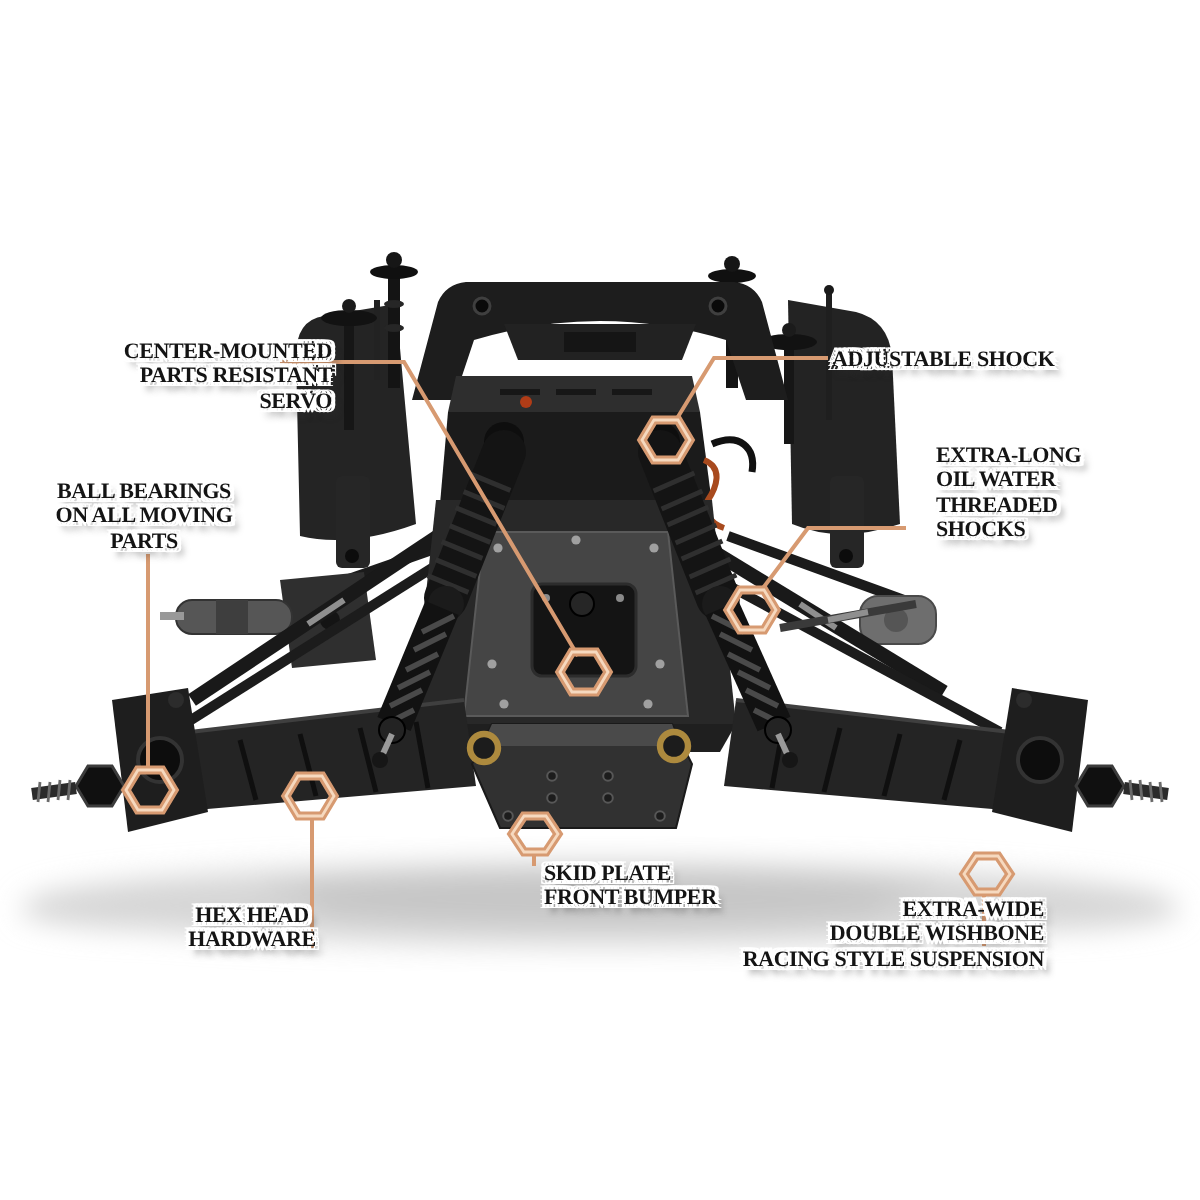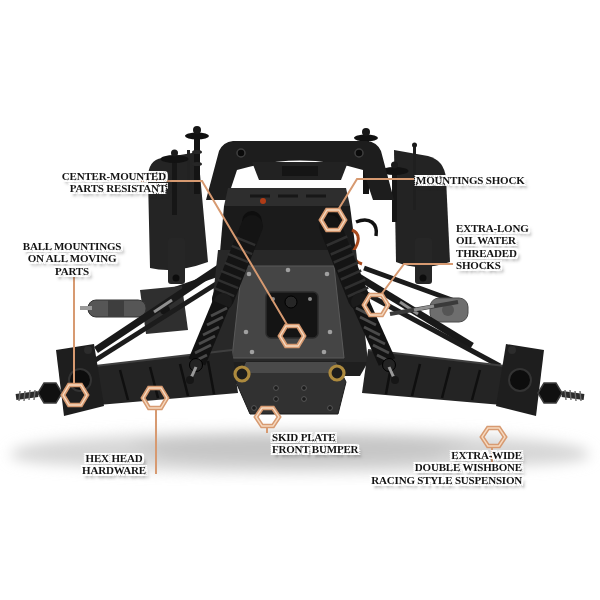--- a/index.html
+++ b/index.html
@@ -247,40 +247,41 @@
       <g>
         <polygon class="hx-o" points="482,437 488,428 499,428 505,437 499,446 488,446"></polygon>
         <polygon class="hx-i" points="482,437 488,428 499,428 505,437 499,446 488,446"></polygon>
       </g>
     </g>
   </svg>
 
   <div class="lbl al-r" style="top:170px;right:466px;">
     <div>CENTER-MOUNTED</div>
     <div>PARTS RESISTANT</div>
+    <div>SERVO</div>
   </div>
 
   <div class="lbl al-c" style="top:240px;left:22px;width:100px;">
-    <div>BALL MOUNTINGS</div>
+    <div>BALL BEARINGS</div>
     <div>ON ALL MOVING</div>
     <div>PARTS</div>
   </div>
 
   <div class="lbl" style="top:174px;left:416px;">
-    <div>MOUNTINGS SHOCK</div>
-  </div>
-
-  <div class="lbl" style="top:222px;left:456px;">
+    <div>ADJUSTABLE SHOCK</div>
+  </div>
+
+  <div class="lbl" style="top:222px;left:468px;">
     <div>EXTRA-LONG</div>
     <div>OIL WATER</div>
     <div>THREADED</div>
     <div>SHOCKS</div>
   </div>
 
-  <div class="lbl al-c" style="top:452px;left:64px;width:100px;">
+  <div class="lbl al-c" style="top:452px;left:76px;width:100px;">
     <div>HEX HEAD</div>
     <div>HARDWARE</div>
   </div>
 
   <div class="lbl" style="top:431px;left:272px;">
     <div>SKID PLATE</div>
     <div>FRONT BUMPER</div>
   </div>
 
   <div class="lbl al-r" style="top:449px;right:110px;">

